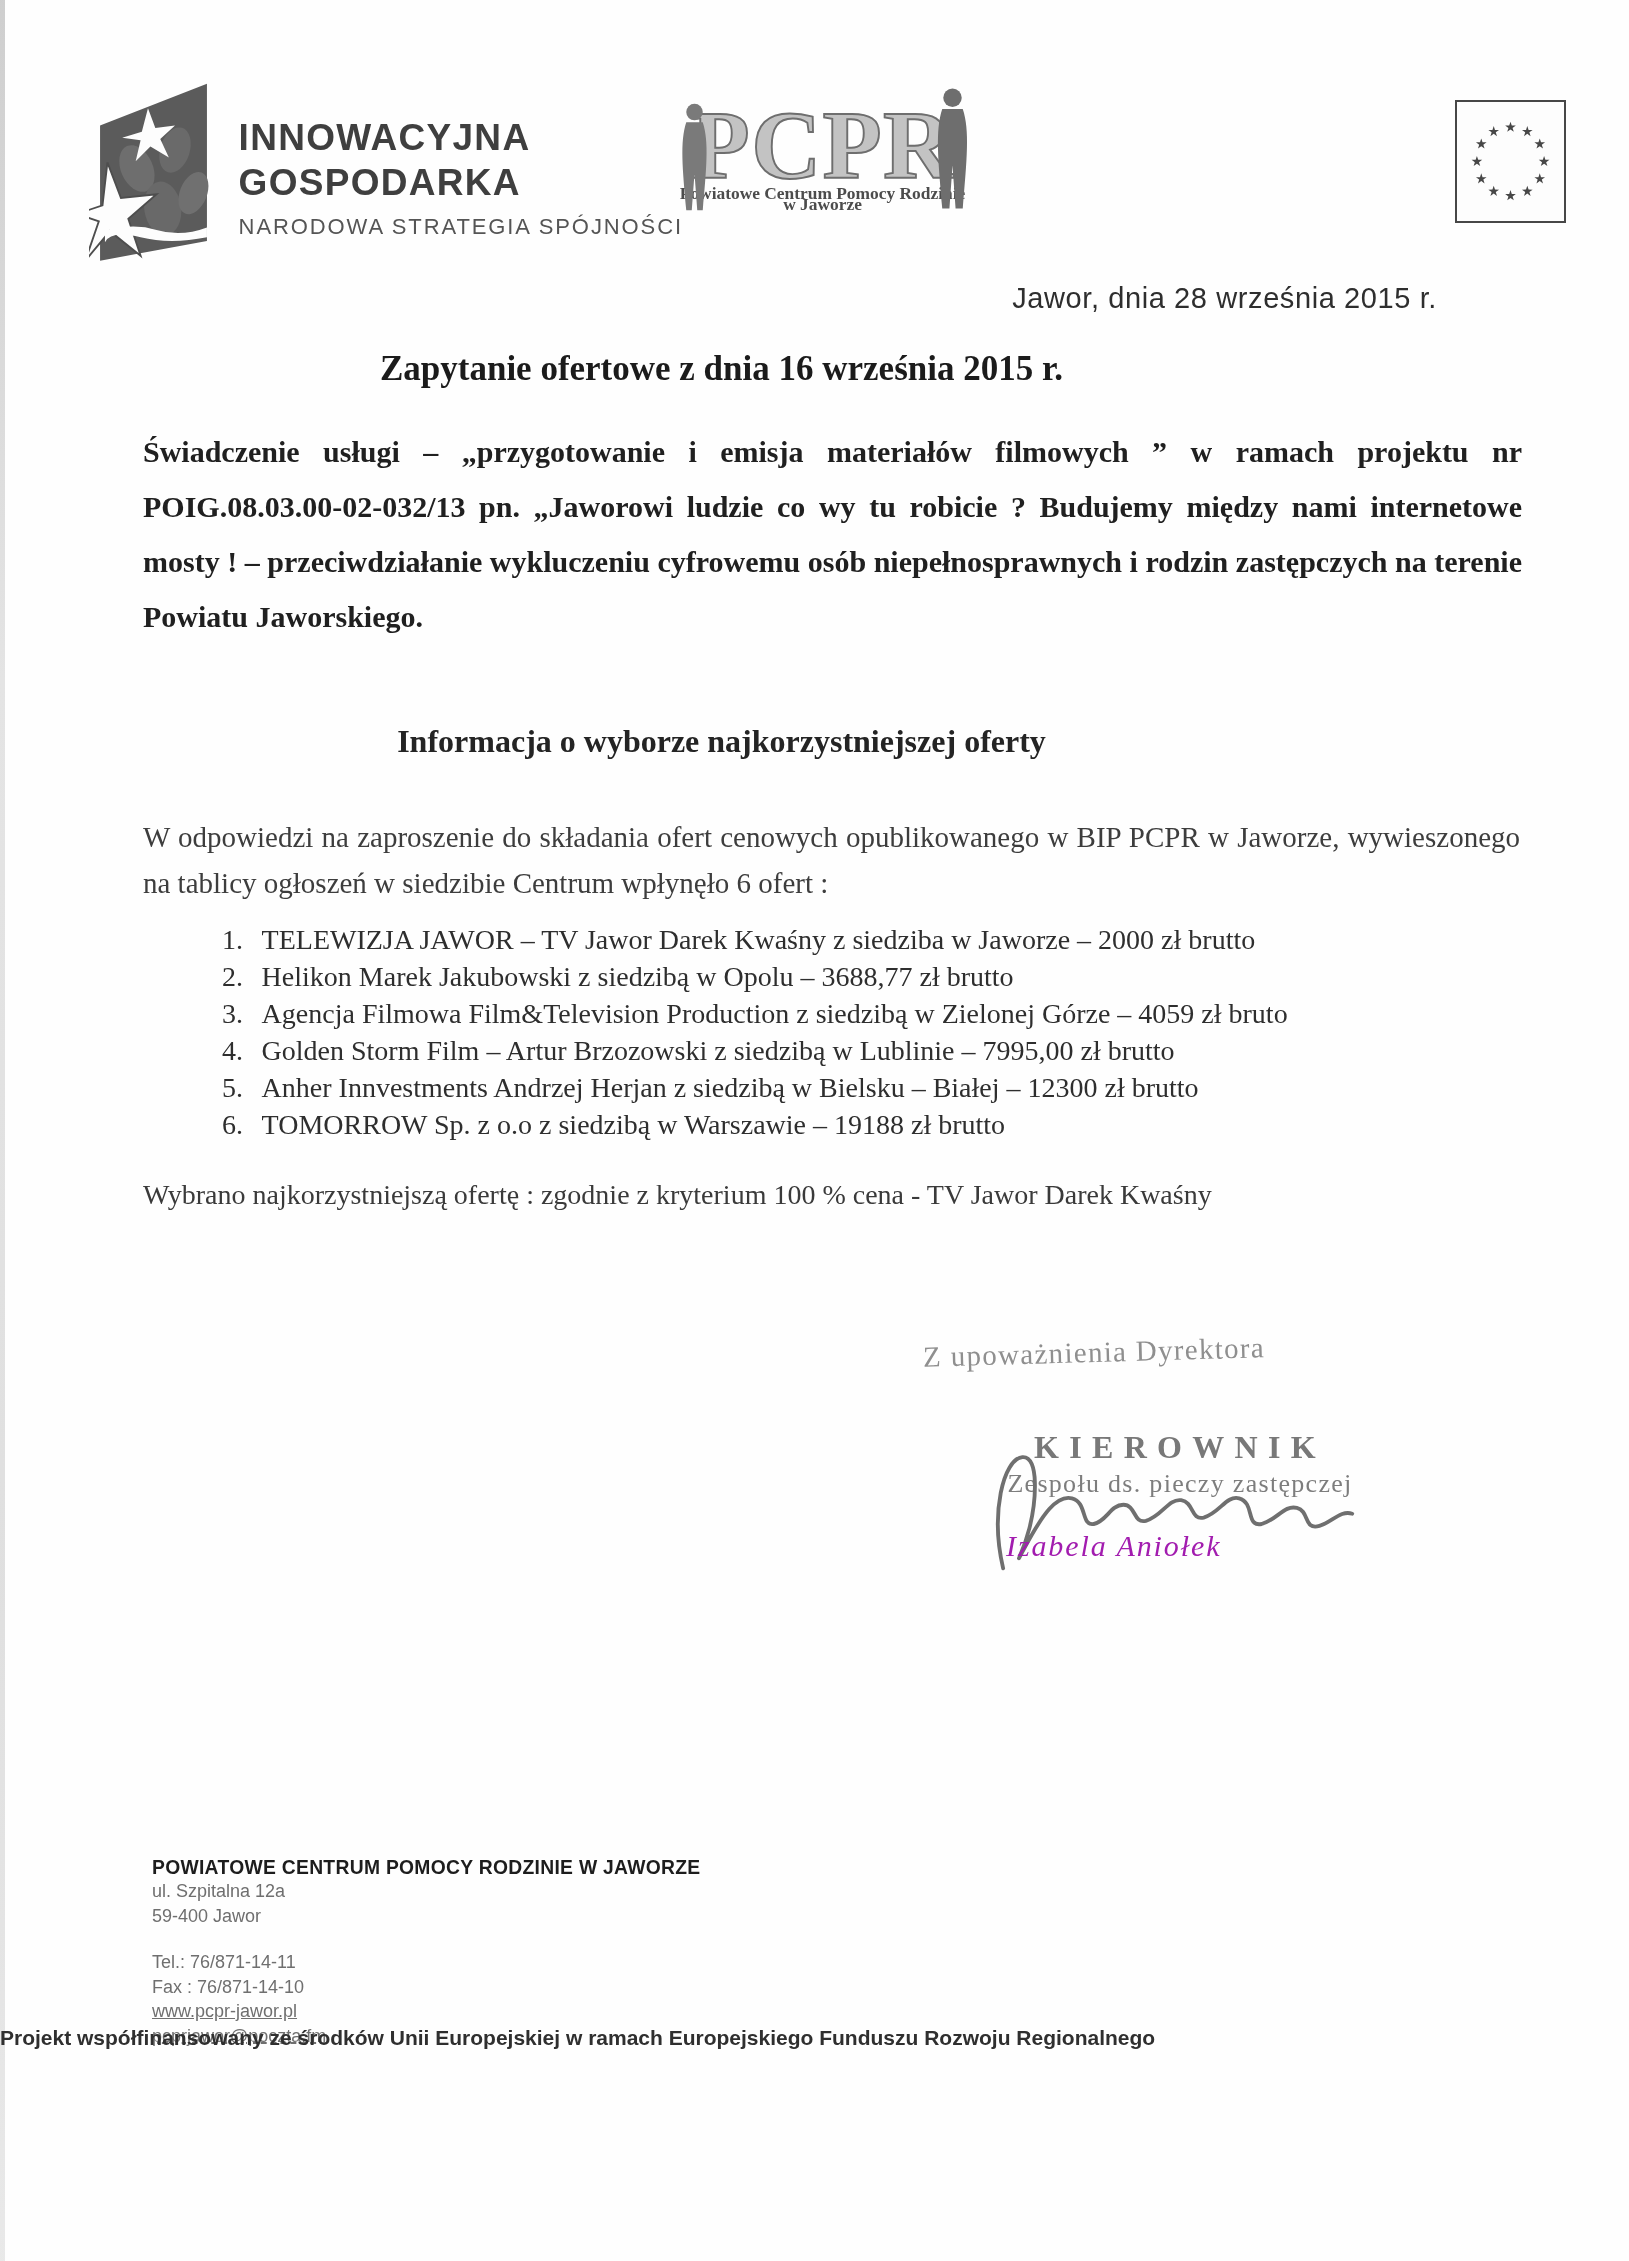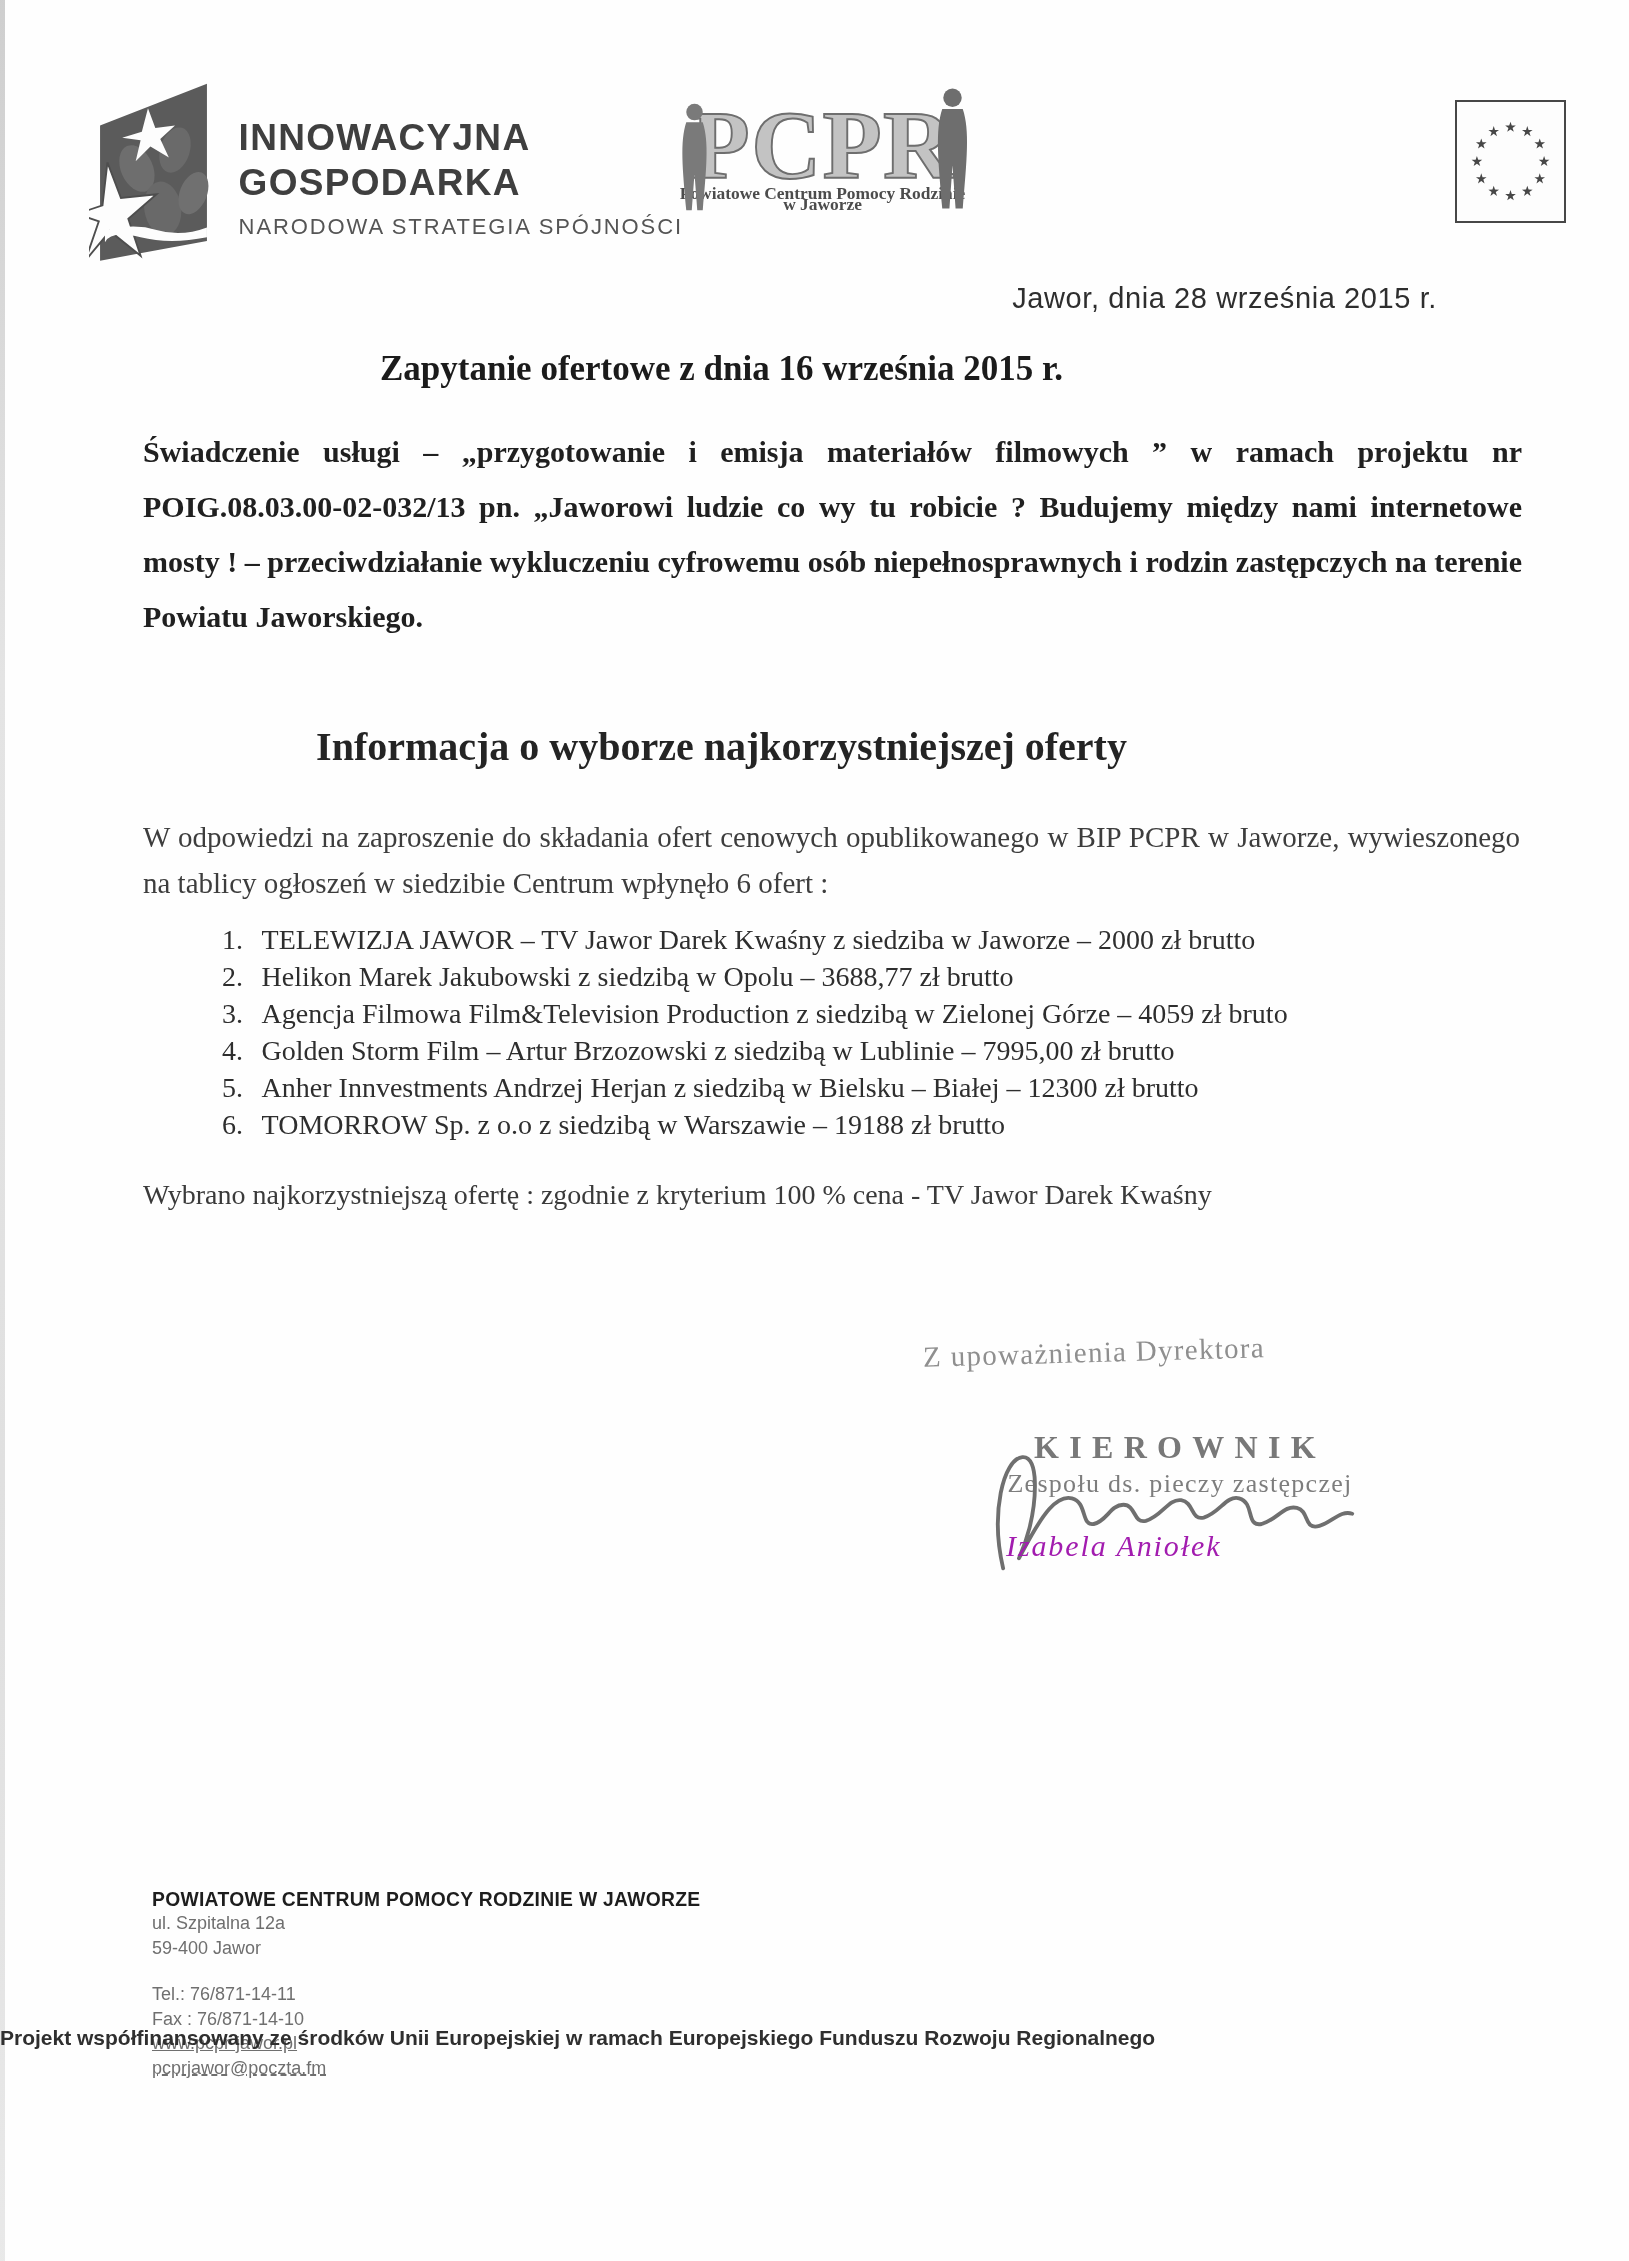--- a/index.html
+++ b/index.html
@@ -55,21 +55,21 @@
     position: absolute; top: 349px; left: 0; right: 187px;
     text-align: center; font-size: 35px; font-weight: bold; color: #1b1b1b;
   }
   .subject-par {
     position: absolute; top: 424px; left: 143px; right: 108px;
     font-size: 30px; font-weight: bold; color: #202020;
     line-height: 55px; text-align: justify;
   }
   .section-heading {
     position: absolute; top: 723px; left: 0; right: 187px;
-    text-align: center; font-size: 40px; font-weight: bold; color: #242424;
+    text-align: center; font-size: 32px; font-weight: bold; color: #242424;
   }
   .intro-par {
     position: absolute; top: 814px; left: 143px; right: 110px;
     font-size: 29px; color: #3d3d3d; line-height: 46px; text-align: justify;
   }
   .offers {
     position: absolute; top: 921px; left: 250px; right: 110px;
     font-size: 28px; color: #2e2e2e; line-height: 37px;
   }
   .offers li { margin-bottom: 0; padding-left: 11.6px; }
@@ -87,21 +87,21 @@
   .stamp { position: absolute; top: 1429px; left: 935px; width: 490px; text-align: center; }
   .stamp-title { font-size: 32px; color: #787878; letter-spacing: 10.3px; font-weight: bold; }
   .stamp-sub { margin-top: 2.6px; font-size: 26px; color: #7d7d7d; letter-spacing: 1.3px; }
   .signature-svg { position: absolute; top: 1443px; left: 967px; }
   .signer-name {
     position: absolute; top: 1529px; left: 1006px;
     font-size: 30px; font-style: italic; color: #a21caf; letter-spacing: 1.9px;
   }
 
   
-  .footer { position: absolute; top: 1857px; left: 152px; font-family: "Liberation Sans", sans-serif; margin-top: 32px; }
+  .footer { position: absolute; top: 1857px; left: 152px; font-family: "Liberation Sans", sans-serif; }
   .footer-org { font-size: 19.3px; font-weight: bold; color: #1d1d1d; letter-spacing: 0.3px; }
   .footer-small { font-size: 18px; color: #6f6f6f; line-height: 24.5px; }
   .footer-gap { height: 22px; }
   .footer-link { text-decoration: underline; }
   .footer-link.dashed { text-decoration-style: dashed; }
 
   .bottom-note {
     position: absolute; top: 2026px; left: 0; width: 100%;
     text-align: left; font-family: "Liberation Sans", sans-serif;
     font-size: 21px; font-weight: bold; color: #2f2f2f;

